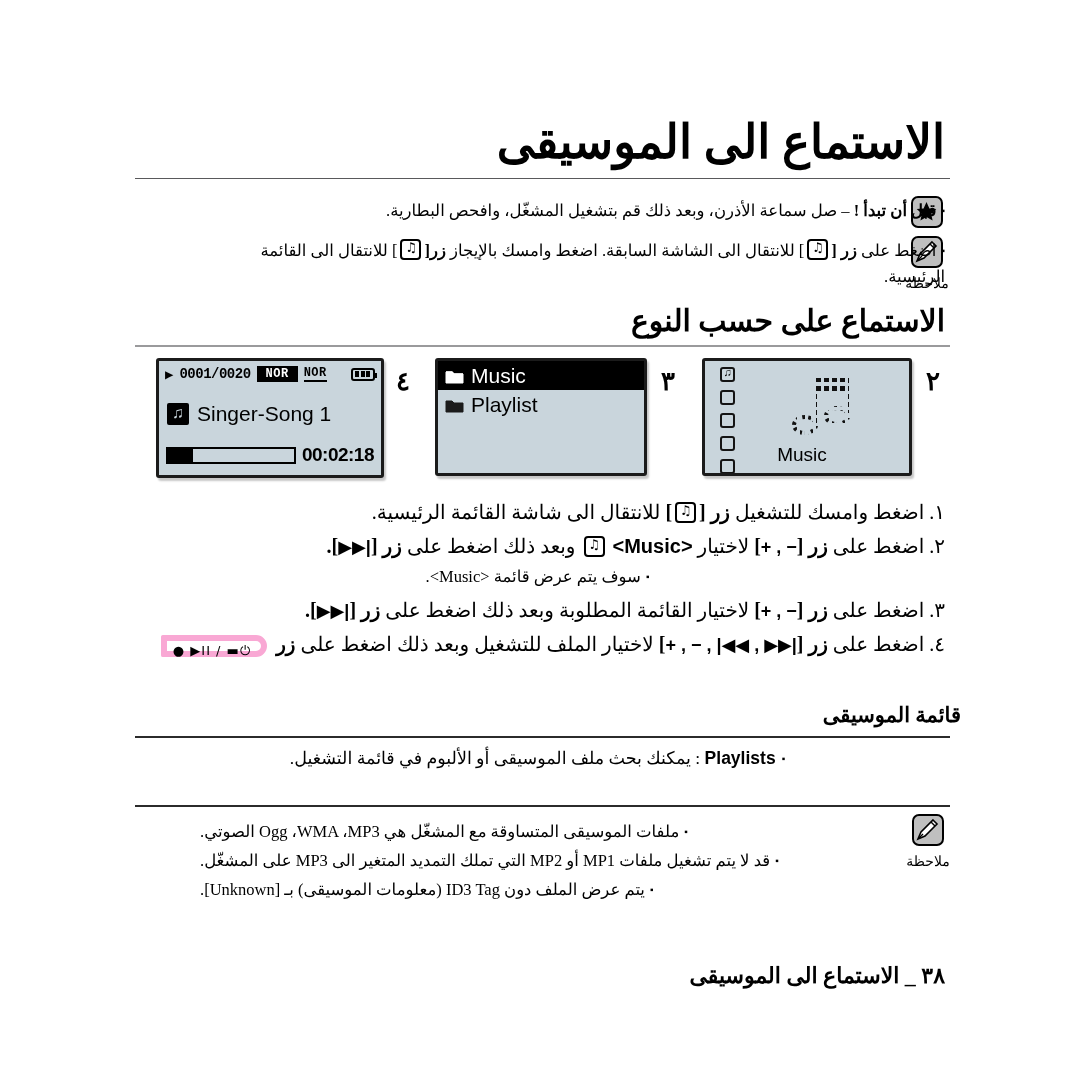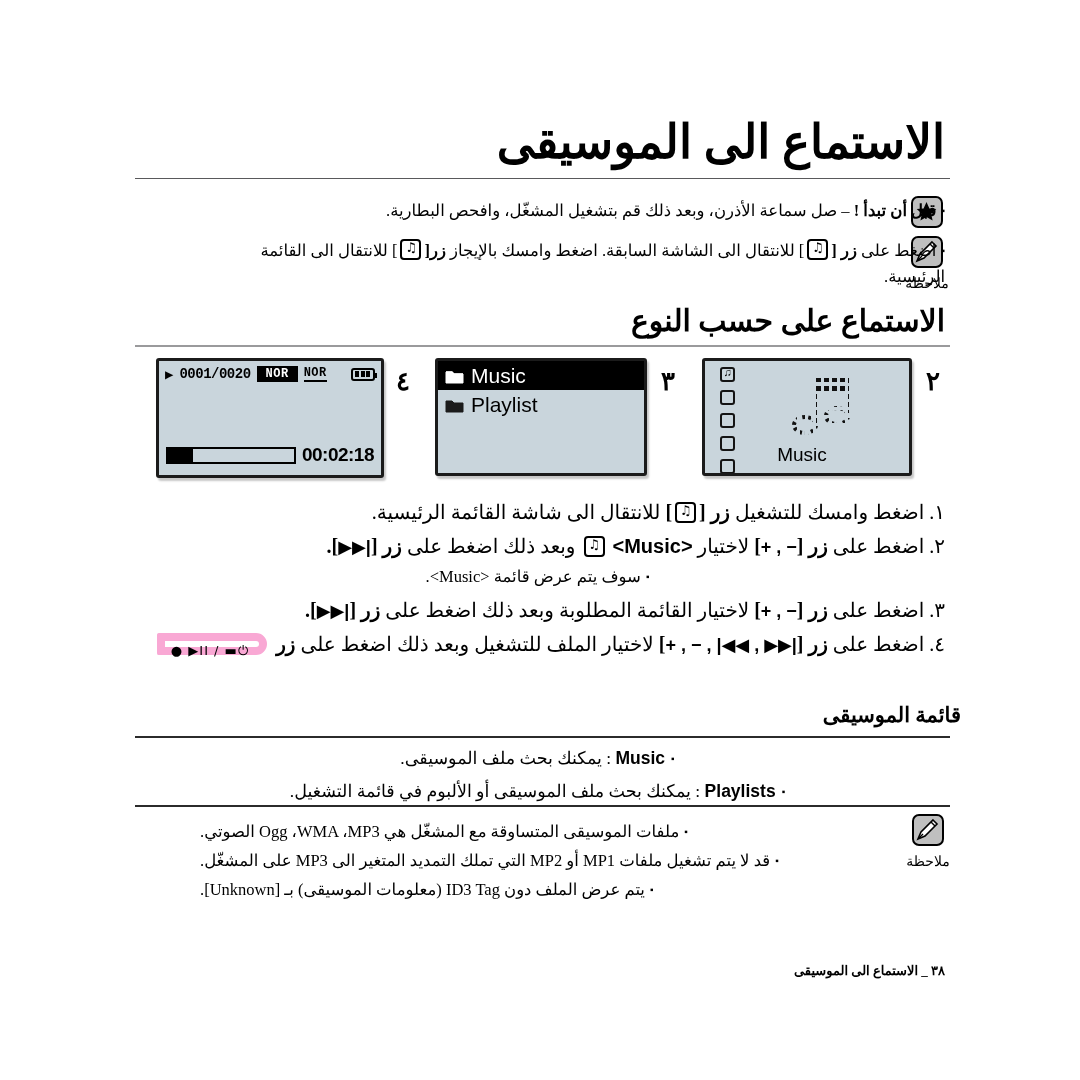--- a/index.html
+++ b/index.html
@@ -353,21 +353,21 @@
   }
   .note-chip::after {
     content: "\266B";
     position: absolute; left: 0; right: 0; top: -4px;
     font-size: 13px; line-height: 21px; text-align: center;
     font-family: "DejaVu Sans", sans-serif;
   }
   .playbtn {
     display: inline-block;
     height: 22px;
-    border: 8px solid #f9a8d4;
+    border: 6px solid #f9a8d4;
     border-radius: 2px 12px 12px 2px;
     padding: 0 10px 0 6px;
     font-size: 13px;
     letter-spacing: 1px;
     line-height: 19px;
     vertical-align: -4px;
     direction: ltr;
     font-family: "DejaVu Sans", sans-serif;
     box-sizing: border-box;
     margin: 0 4px;
@@ -434,21 +434,21 @@
   }
   .bottom-notes .sq { font-size: 10px; vertical-align: 2px; margin-left: 5px; }
 
   
   .footer {
     position: absolute;
     right: 135px;
     top: 963px;
     width: 815px;
     text-align: right;
-    font-size: 13px;
+    font-size: 22px;
     font-weight: 700;
     font-family: "Liberation Serif", "DejaVu Serif", serif;
   }
 </style>
 </head>
 <body>
 
 <div class="page">
 
   <div class="chapter-title">الاستماع الى الموسيقى</div>
@@ -555,20 +555,24 @@
           <span>▶</span>
           <span class="track-count">0001/0020</span>
           <span class="nor-inv">NOR</span>
           <span class="nor-ul">NOR</span>
           <span class="batt">
               <i></i>
               <i></i>
               <i></i>
             </span>
         </div>
+        <div class="song-row">
+          <span class="song-ico"></span>
+          <span>Singer-Song 1</span>
+        </div>
         <div class="progress-row">
           <span class="progress-track">
             <span class="progress-fill" id="prog-fill" style="width: 20%;"></span>
           </span>
           <span class="time-text">00:02:18</span>
         </div>
       </div>
     </div>
 
   </div>
@@ -613,23 +617,20 @@
       <span class="playbtn">● ▶II / ▬⏻</span>
     </div>
 
   </div>
 
   <div class="list-heading">قائمة الموسيقى</div>
   <div class="rule-thin-1"></div>
 
   <div class="list-bullets">
     <div class="row">
-      <span class="sq">▪</span><b class="latin">Music</b> <span>: يمكنك بحث ملف الموسيقى.</span>
-    </div>
-    <div class="row">
       <span class="sq">▪</span><b class="latin">Playlists</b> <span>: يمكنك بحث ملف الموسيقى أو الألبوم في قائمة التشغيل.</span>
     </div>
   </div>
 
   <div class="rule-thin-2"></div>
 
   <div class="icon-col-bottom">
     <span class="badge">
       <svg width="27" height="27" viewBox="0 0 27 27" aria-hidden="true">
         <path d="M19 4 L23 8 L11 20 L4 23 L7 16 Z" fill="#ffffff" stroke="#000" stroke-width="1.6"></path>

